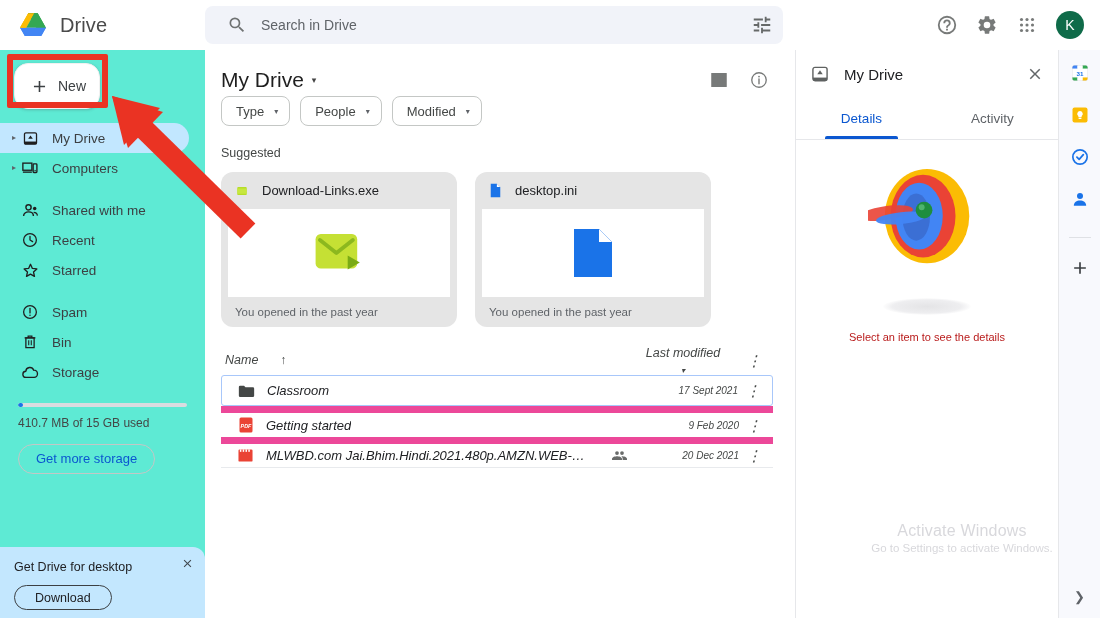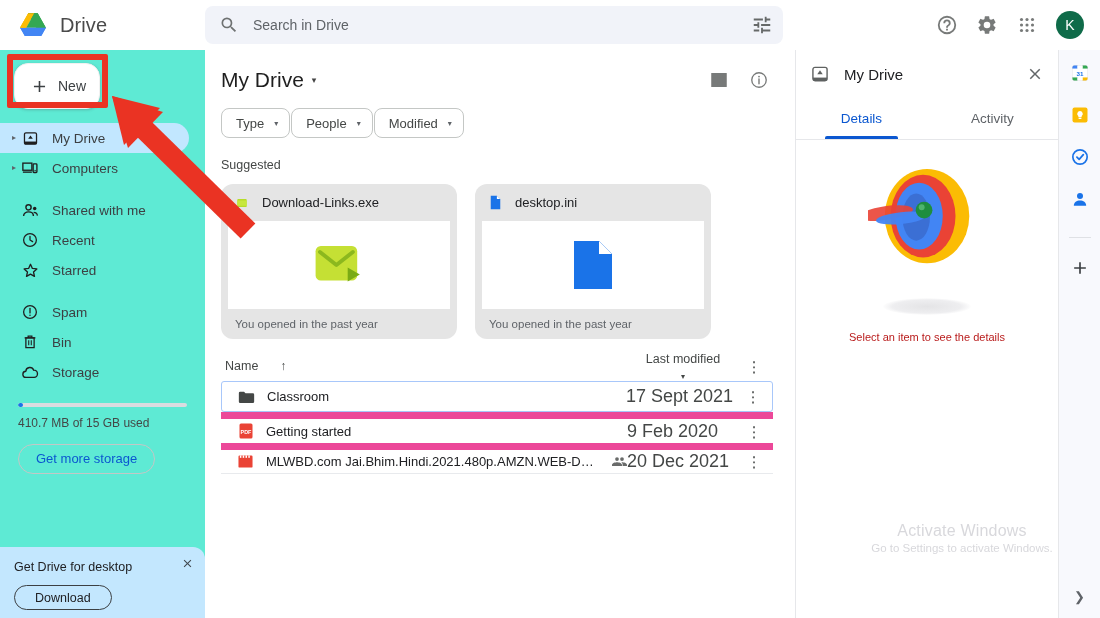--- a/index.html
+++ b/index.html
@@ -20,21 +20,21 @@
   .brand {
     width: 205px; height: 50px; display: flex; align-items: center;
     padding-left: 18px; gap: 12px; flex: none;
   }
   .brand-logo { width: 30px; height: 27px; flex: none; }
   .brand-name { font-size: 20px; color: #4a4a4a; letter-spacing: .1px; }
 
   .searchwrap { flex: 1; padding-right: 18px; }
   .searchbar {
     height: 38px; background: #f1f3f9; border-radius: 8px;
-    display: flex; align-items: center; padding: 0 10px 0 14px;
+    display: flex; align-items: center; padding: 0 10px 0 22px;
     max-width: 578px;
   }
   .search-icon { width: 20px; height: 20px; flex: none; opacity: .75; }
   .search-input {
     flex: 1; border: 0; background: transparent; outline: none;
     font-family: "Liberation Sans", sans-serif; font-size: 14px;
     color: #3c4043; padding-left: 14px;
   }
   .search-input::placeholder { color: #5f6368; opacity: 1; }
   .tune-icon { width: 22px; height: 22px; flex: none; opacity: .8; }
@@ -128,21 +128,21 @@
     display: flex; align-items: center; width: 562px; padding-right: 14px;
   }
   .page-title {
     font-size: 21px; color: #1f1f1f; display: flex; align-items: center; gap: 8px;
     cursor: pointer;
   }
   .page-title .dd { font-size: 9px; color: #444; }
   .main-head-sp { flex: 1; }
   .hicon { width: 20px; height: 20px; opacity: .72; margin-left: 20px; cursor: pointer; }
 
-  .chips { display: flex; gap: 1px; margin-top: 16px; text-align: center; }
+  .chips { display: flex; gap: 10px; margin-top: 4px; text-align: center; }
   .chip {
     height: 30px; padding: 0 11px 0 14px; border: 1px solid #c4c7c5;
     border-radius: 8px; display: flex; align-items: center; gap: 10px;
     font-size: 13px; color: #444746; cursor: pointer; background: #fff;
   }
   .chip .dd { font-size: 8px; color: #5f6368; }
 
   .sect-label { font-size: 12.5px; color: #444746; margin-top: 20px; }
 
   .cards { display: flex; gap: 18px; margin-top: 12px; }
@@ -158,21 +158,21 @@
   .card-fname { font-size: 13px; color: #202124; font-weight: 500;
     white-space: nowrap; overflow: hidden; text-overflow: ellipsis; }
   .card-thumb {
     flex: 1; background: #fff; margin: 0 7px;
     display: flex; align-items: center; justify-content: center;
   }
   .card-foot { height: 30px; display: flex; align-items: center;
     padding: 0 14px; font-size: 11.5px; color: #5f6368; flex: none; }
 
   
-  .table { margin-top: 12px; width: 552px; }
+  .table { margin-top: 18px; width: 552px; font-style: italic; }
   .thead {
     height: 30px; display: flex; align-items: center;
     font-size: 12.5px; color: #444746; padding: 0 4px;
   }
   .th-name { display: flex; align-items: center; gap: 22px; flex: 1; }
   .th-arrow { font-size: 12px; }
   .th-mod { width: 112px; display: flex; align-items: center; gap: 6px; flex-direction: column; }
   .th-mod .dd { font-size: 8px; }
   .th-more { width: 30px; display: flex; justify-content: center; }
   .kebab { letter-spacing: 0; line-height: 1; font-size: 15px; color: #444746;
@@ -186,21 +186,21 @@
   .trow.selected {
     border: 1px solid #a8c7fa; border-radius: 3px; background: #fff;
   }
   .td-name { flex: 1; display: flex; align-items: center; gap: 12px;
     min-width: 0; padding-left: 12px; }
   .fileicon { width: 17px; height: 17px; flex: none;
     display: flex; align-items: center; justify-content: center; }
   .fname { font-size: 13px; color: #202124;
     white-space: nowrap; overflow: hidden; text-overflow: ellipsis; }
   .shared-icon { width: 15px; height: 15px; flex: none; margin-left: 6px; opacity: .8; }
-  .td-mod { width: 112px; font-size: 18px; color: #444746; }
+  .td-mod { width: 112px; font-size: 10px; color: #444746; text-align: right; }
   .td-more { width: 30px; display: flex; justify-content: center; }
 
   
   .details {
     position: absolute; left: 795px; top: 50px; width: 263px; height: 568px;
     background: #fff; border-left: 1px solid #e6e7ea;
   }
   .dt-head { height: 48px; display: flex; align-items: center; padding: 0 14px; }
   .dt-ticon { width: 20px; height: 20px; flex: none; margin-right: 14px; opacity: .85; }
   .dt-title { font-size: 15px; color: #202124; flex: 1; }

